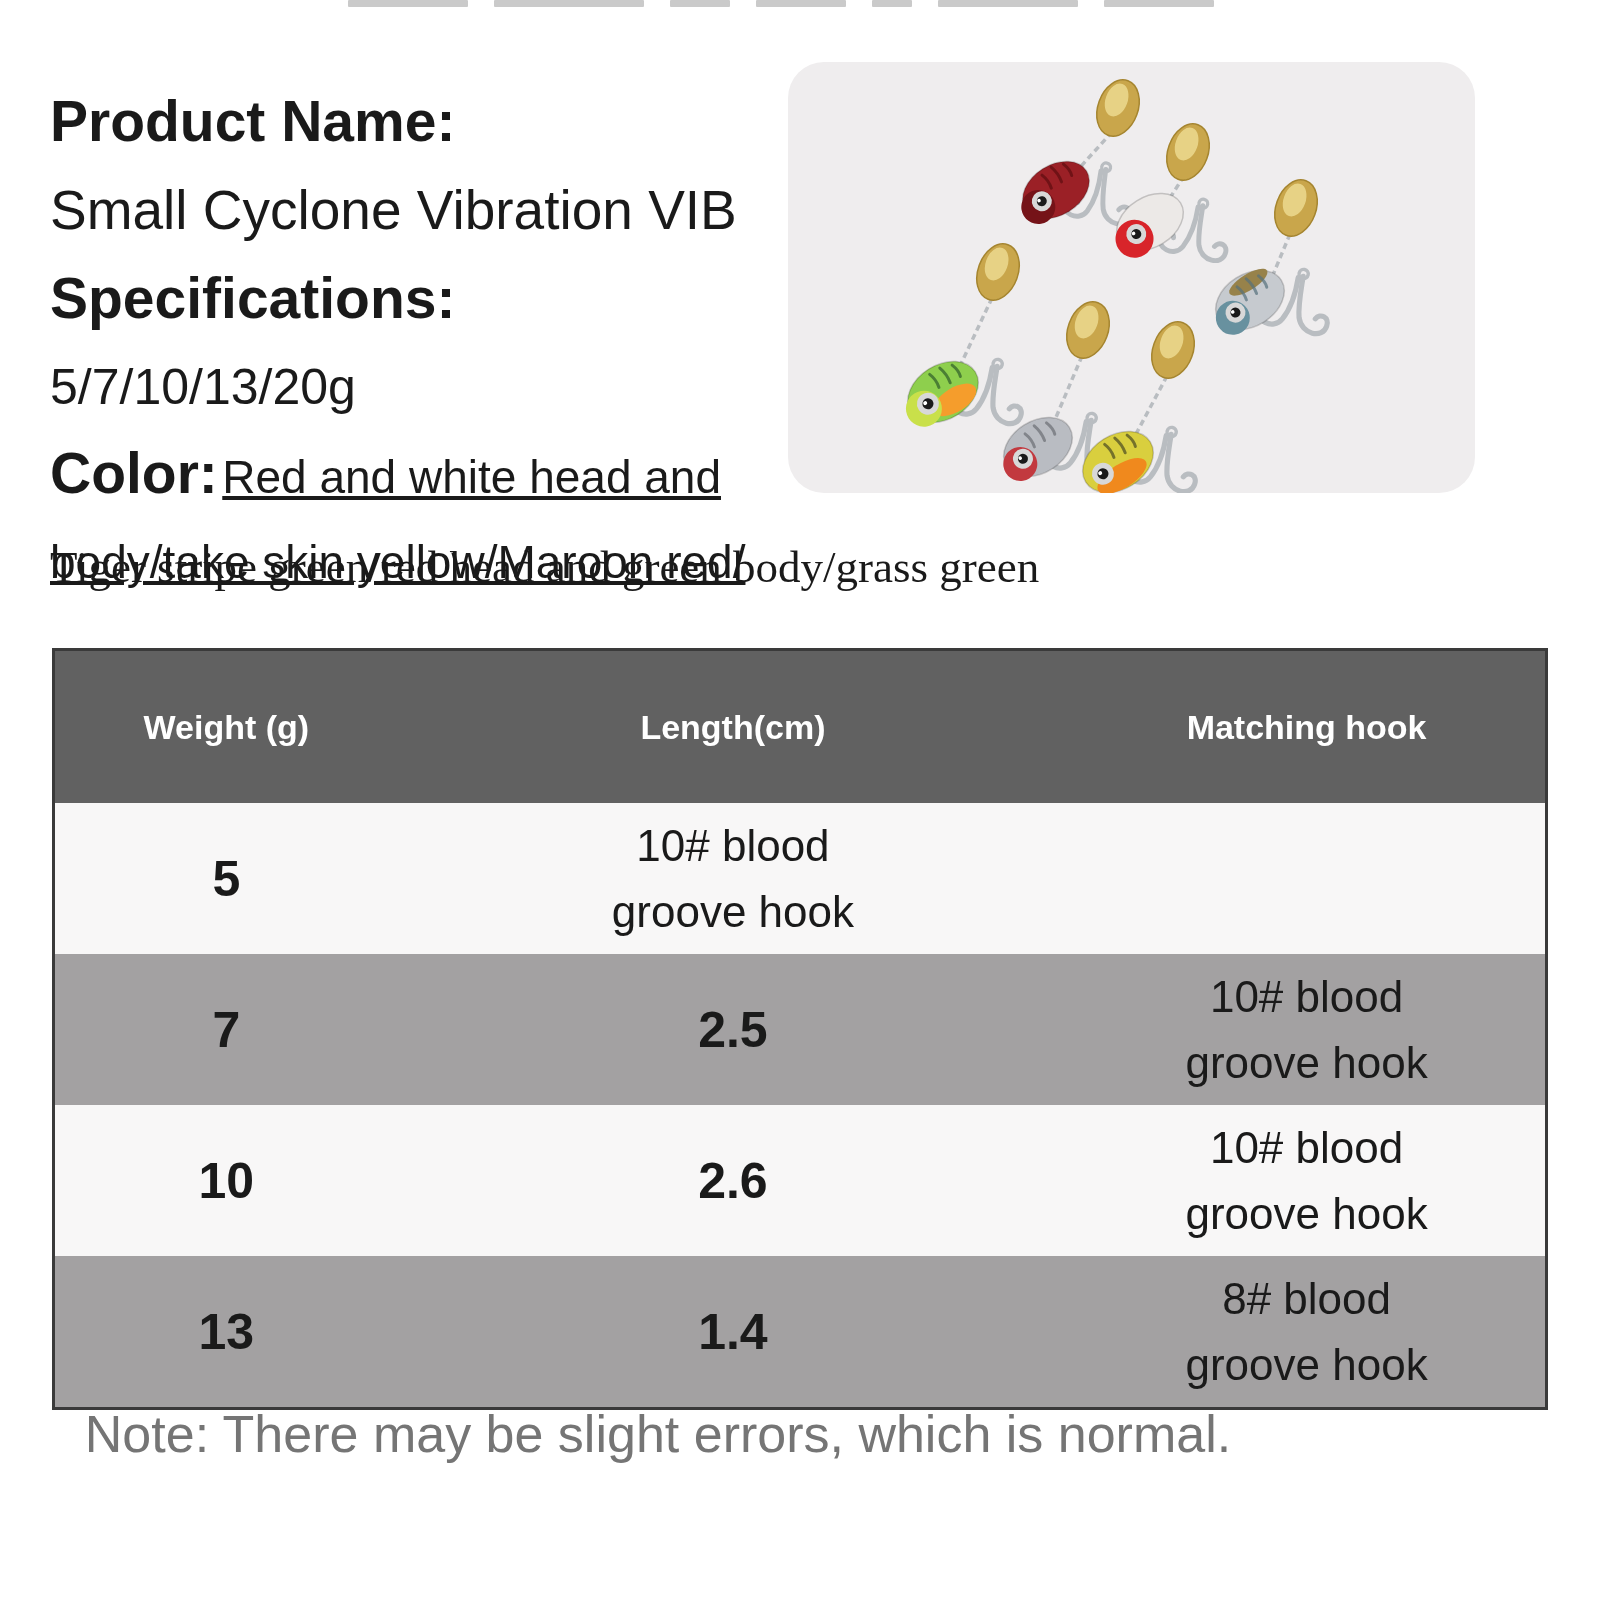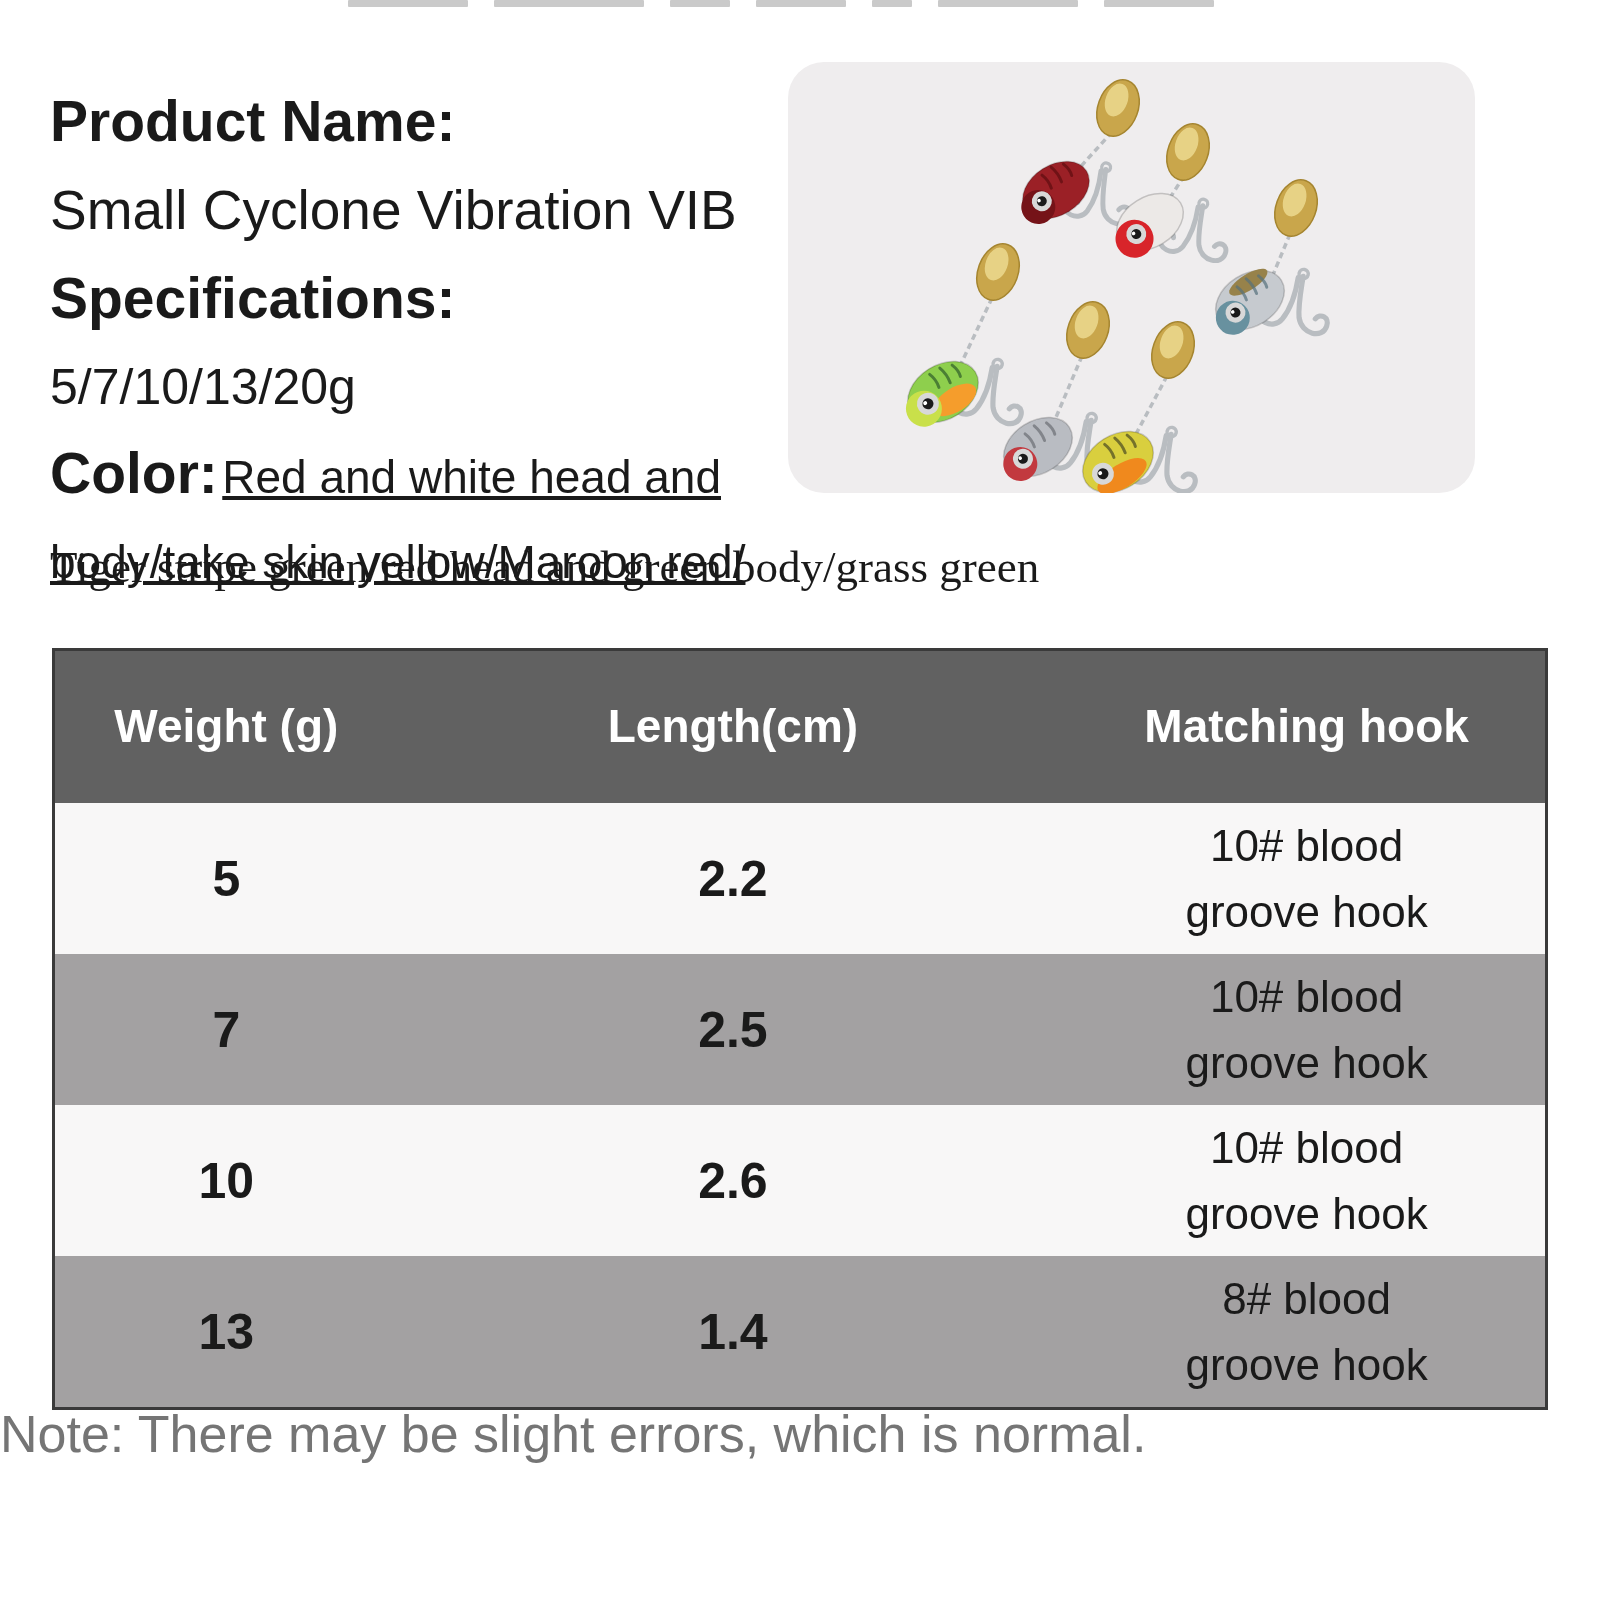--- a/index.html
+++ b/index.html
@@ -45,33 +45,33 @@
   .eye-h{fill:#ffffff;}
   .stripes{stroke-width:3;fill:none;opacity:.7;stroke-linecap:round;}
 
   
   .spec-table{
     position:absolute;left:52px;top:648px;width:1496px;
     border:3px solid var(--table-border,#3a3a3a);box-sizing:border-box;
   }
   .trow{display:grid;grid-template-columns:23% 45% 32%;align-items:center;}
   .thead{height:152px;background:var(--header-bg,#616161);color:#ffffff;}
-  .th{font-size:46px;font-weight:bold;text-align:center;line-height:1.2;}
+  .th{font-size:34px;font-weight:bold;text-align:center;line-height:1.2;}
   .tbody-row{height:151px;}
   .tbody-row.light{background:var(--row-light,#f8f7f7);}
   .tbody-row.dark{background:var(--row-dark,#a3a1a2);}
   .td{text-align:center;}
   .num{font-size:50px;font-weight:bold;}
   .hookcell span{
     display:inline-block;max-width:300px;font-size:44px;line-height:1.5;
   }
 
   
   .note{
-    position:absolute;left:0;top:1398px;width:1316px;
+    position:absolute;left:0;top:1398px;width:1316px;text-align:center;
     color:var(--note-color,#757575);font-size:52px;line-height:73px;
   }
 </style>
 </head>
 <body>
 
 <div class="top-strip">
   <i style="width:120px"></i>
   <i style="width:150px"></i>
   <i style="width:60px"></i>
@@ -211,21 +211,20 @@
 
 <div class="spec-table">
   <div class="trow thead">
     <div class="th">Weight (g)</div>
     <div class="th">Length(cm)</div>
     <div class="th">Matching hook</div>
   </div>
 
   <div class="trow tbody-row light">
     <div class="td num">5</div>
-    <div class="td num">2.2</div>
     <div class="td hookcell"><span>10# blood groove hook</span></div>
   </div>
 
   <div class="trow tbody-row dark">
     <div class="td num">7</div>
     <div class="td num">2.5</div>
     <div class="td hookcell"><span>10# blood groove hook</span></div>
   </div>
 
   <div class="trow tbody-row light">

